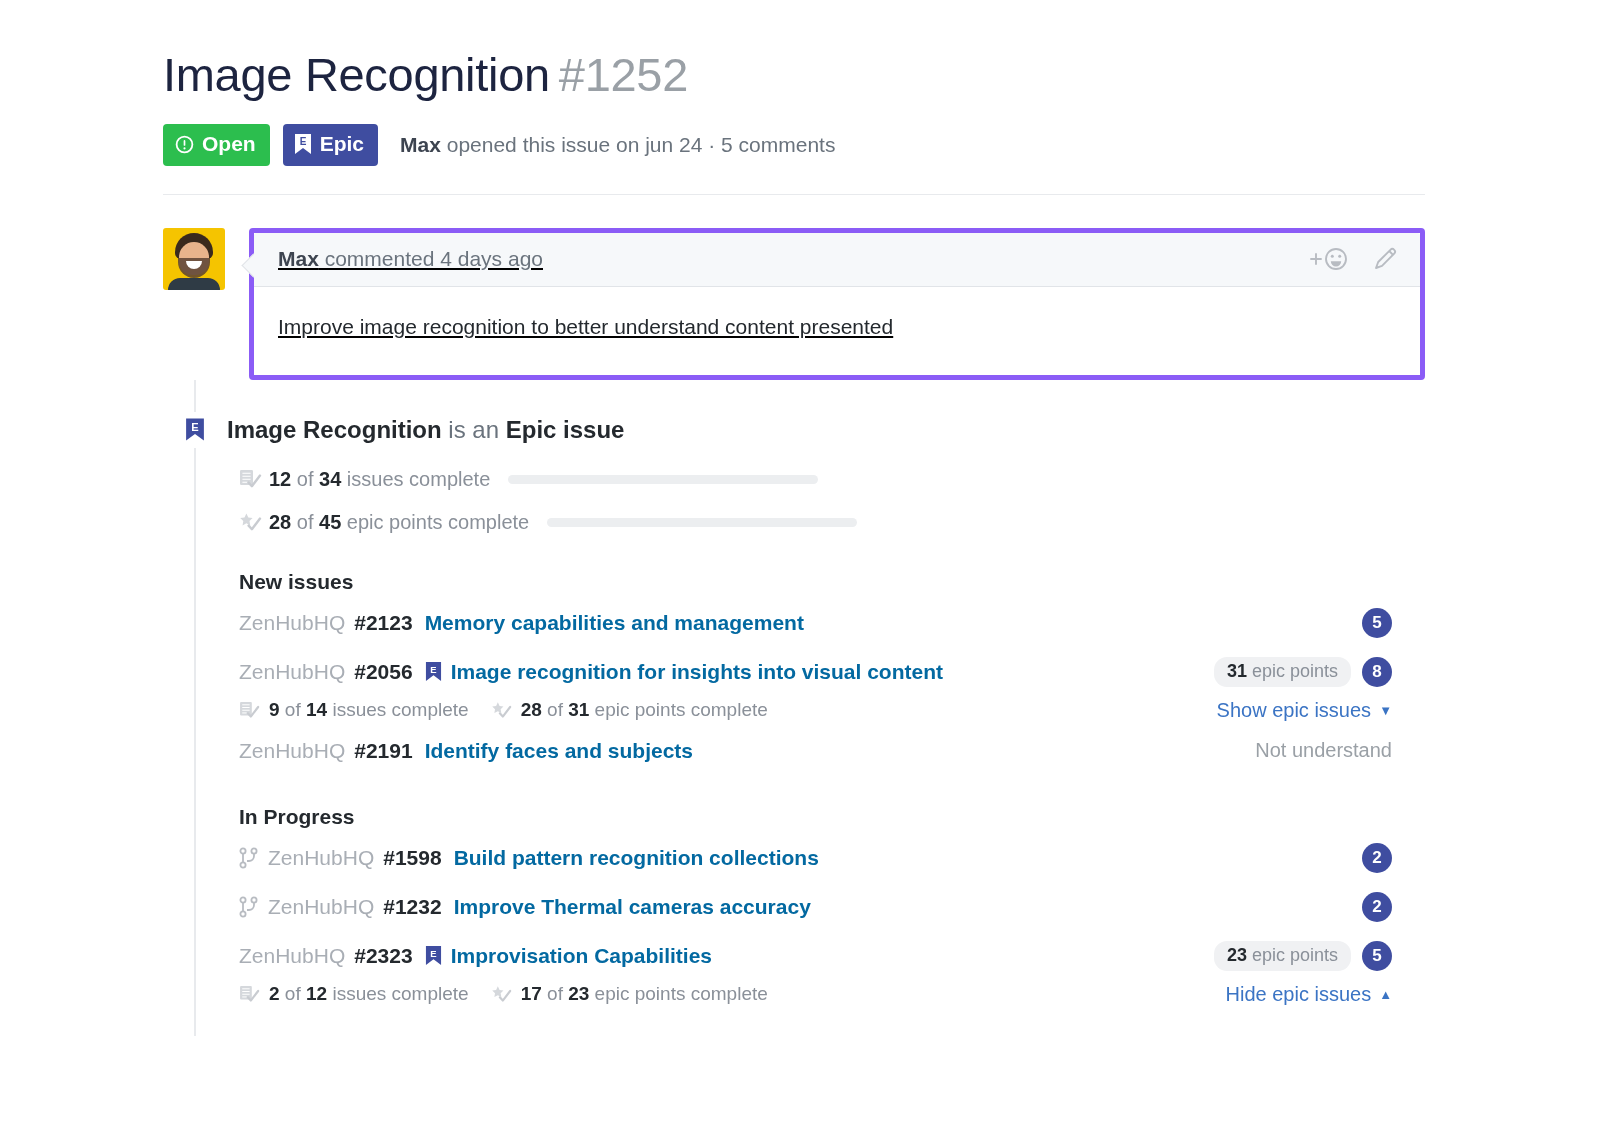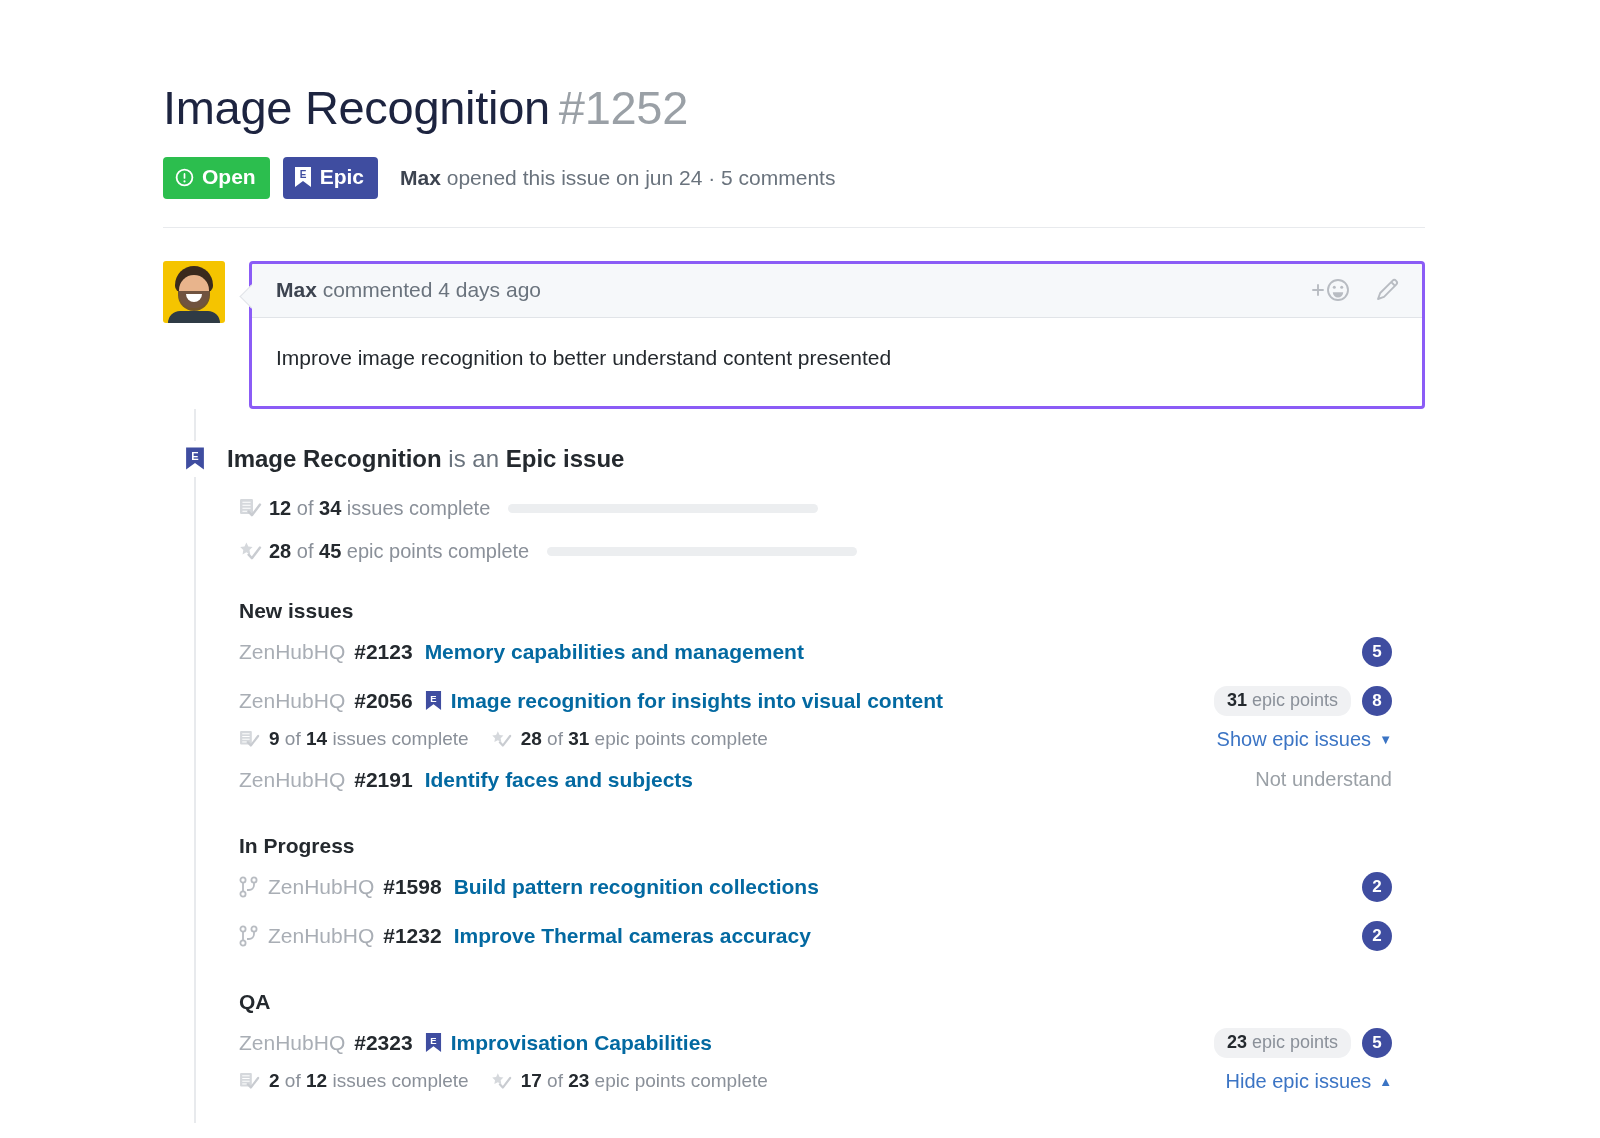--- a/index.html
+++ b/index.html
@@ -13,21 +13,21 @@
   }
   .page {
     position: relative;
     width: 1600px; height: 1138px;
     background: #ffffff;
     overflow: hidden;
   }
   .content {
     position: absolute;
     left: 163px;
-    top: 82px;
+    top: 49px;
     width: 1262px;
   }
 
   
   .title-row {
     font-size: 47px;
     line-height: 1.12;
     font-weight: 400;
     color: #24292e;
     letter-spacing: -0.3px;
@@ -112,24 +112,25 @@
   .avatar .body {
     position: absolute; left: 5px; top: 50px;
     width: 52px; height: 14px;
     background: #2f3b45;
     border-radius: 12px 12px 0 0;
   }
 
   .comment-card {
     margin-left: 24px;
     flex: 1 1 auto;
-    border: 3px solid #8b5cf6;
+    border: 5px solid #8b5cf6;
     border-radius: 4px;
     background: #fff;
     position: relative;
+    text-decoration: underline;
   }
   .comment-card::before {
     content: "";
     position: absolute;
     left: -9px; top: 24px;
     width: 16px; height: 16px;
     background: #f6f8fa;
     border-left: 1px solid #e1e4e8;
     border-bottom: 1px solid #e1e4e8;
     transform: rotate(45deg);
@@ -524,21 +525,20 @@
                     <path d="M15 6.6 v2.4 a5 5 0 0 1 -5 5 h-2" stroke="#b8bcc2" stroke-width="1.8" fill="none"></path>
                   </svg></span>
                 <span class="repo">ZenHubHQ</span>
                 <span class="inum">#1232</span>
                 <a class="ititle" href="#">Improve Thermal cameras accuracy</a>
               </div>
               <div class="issue-right">
                 <span class="count-circle">2</span>
               </div>
             </div>
-            <div class="grp-title">QA</div>
             <div class="issue-row">
               <div class="issue-left">
                 <span class="repo">ZenHubHQ</span>
                 <span class="inum">#2323</span>
                 <span class="mini-ribbon"><svg width="17" height="21" viewBox="0 0 18 22">
                     <path d="M1 1 h16 v20 l-8 -6 l-8 6 Z" fill="#3f4da0"></path>
                     <text x="9" y="12.5" font-size="10" font-weight="700" fill="#ffffff" text-anchor="middle" font-family="Liberation Sans, sans-serif">E</text>
                   </svg></span>
                 <a class="ititle" href="#">Improvisation Capabilities</a>
               </div>

